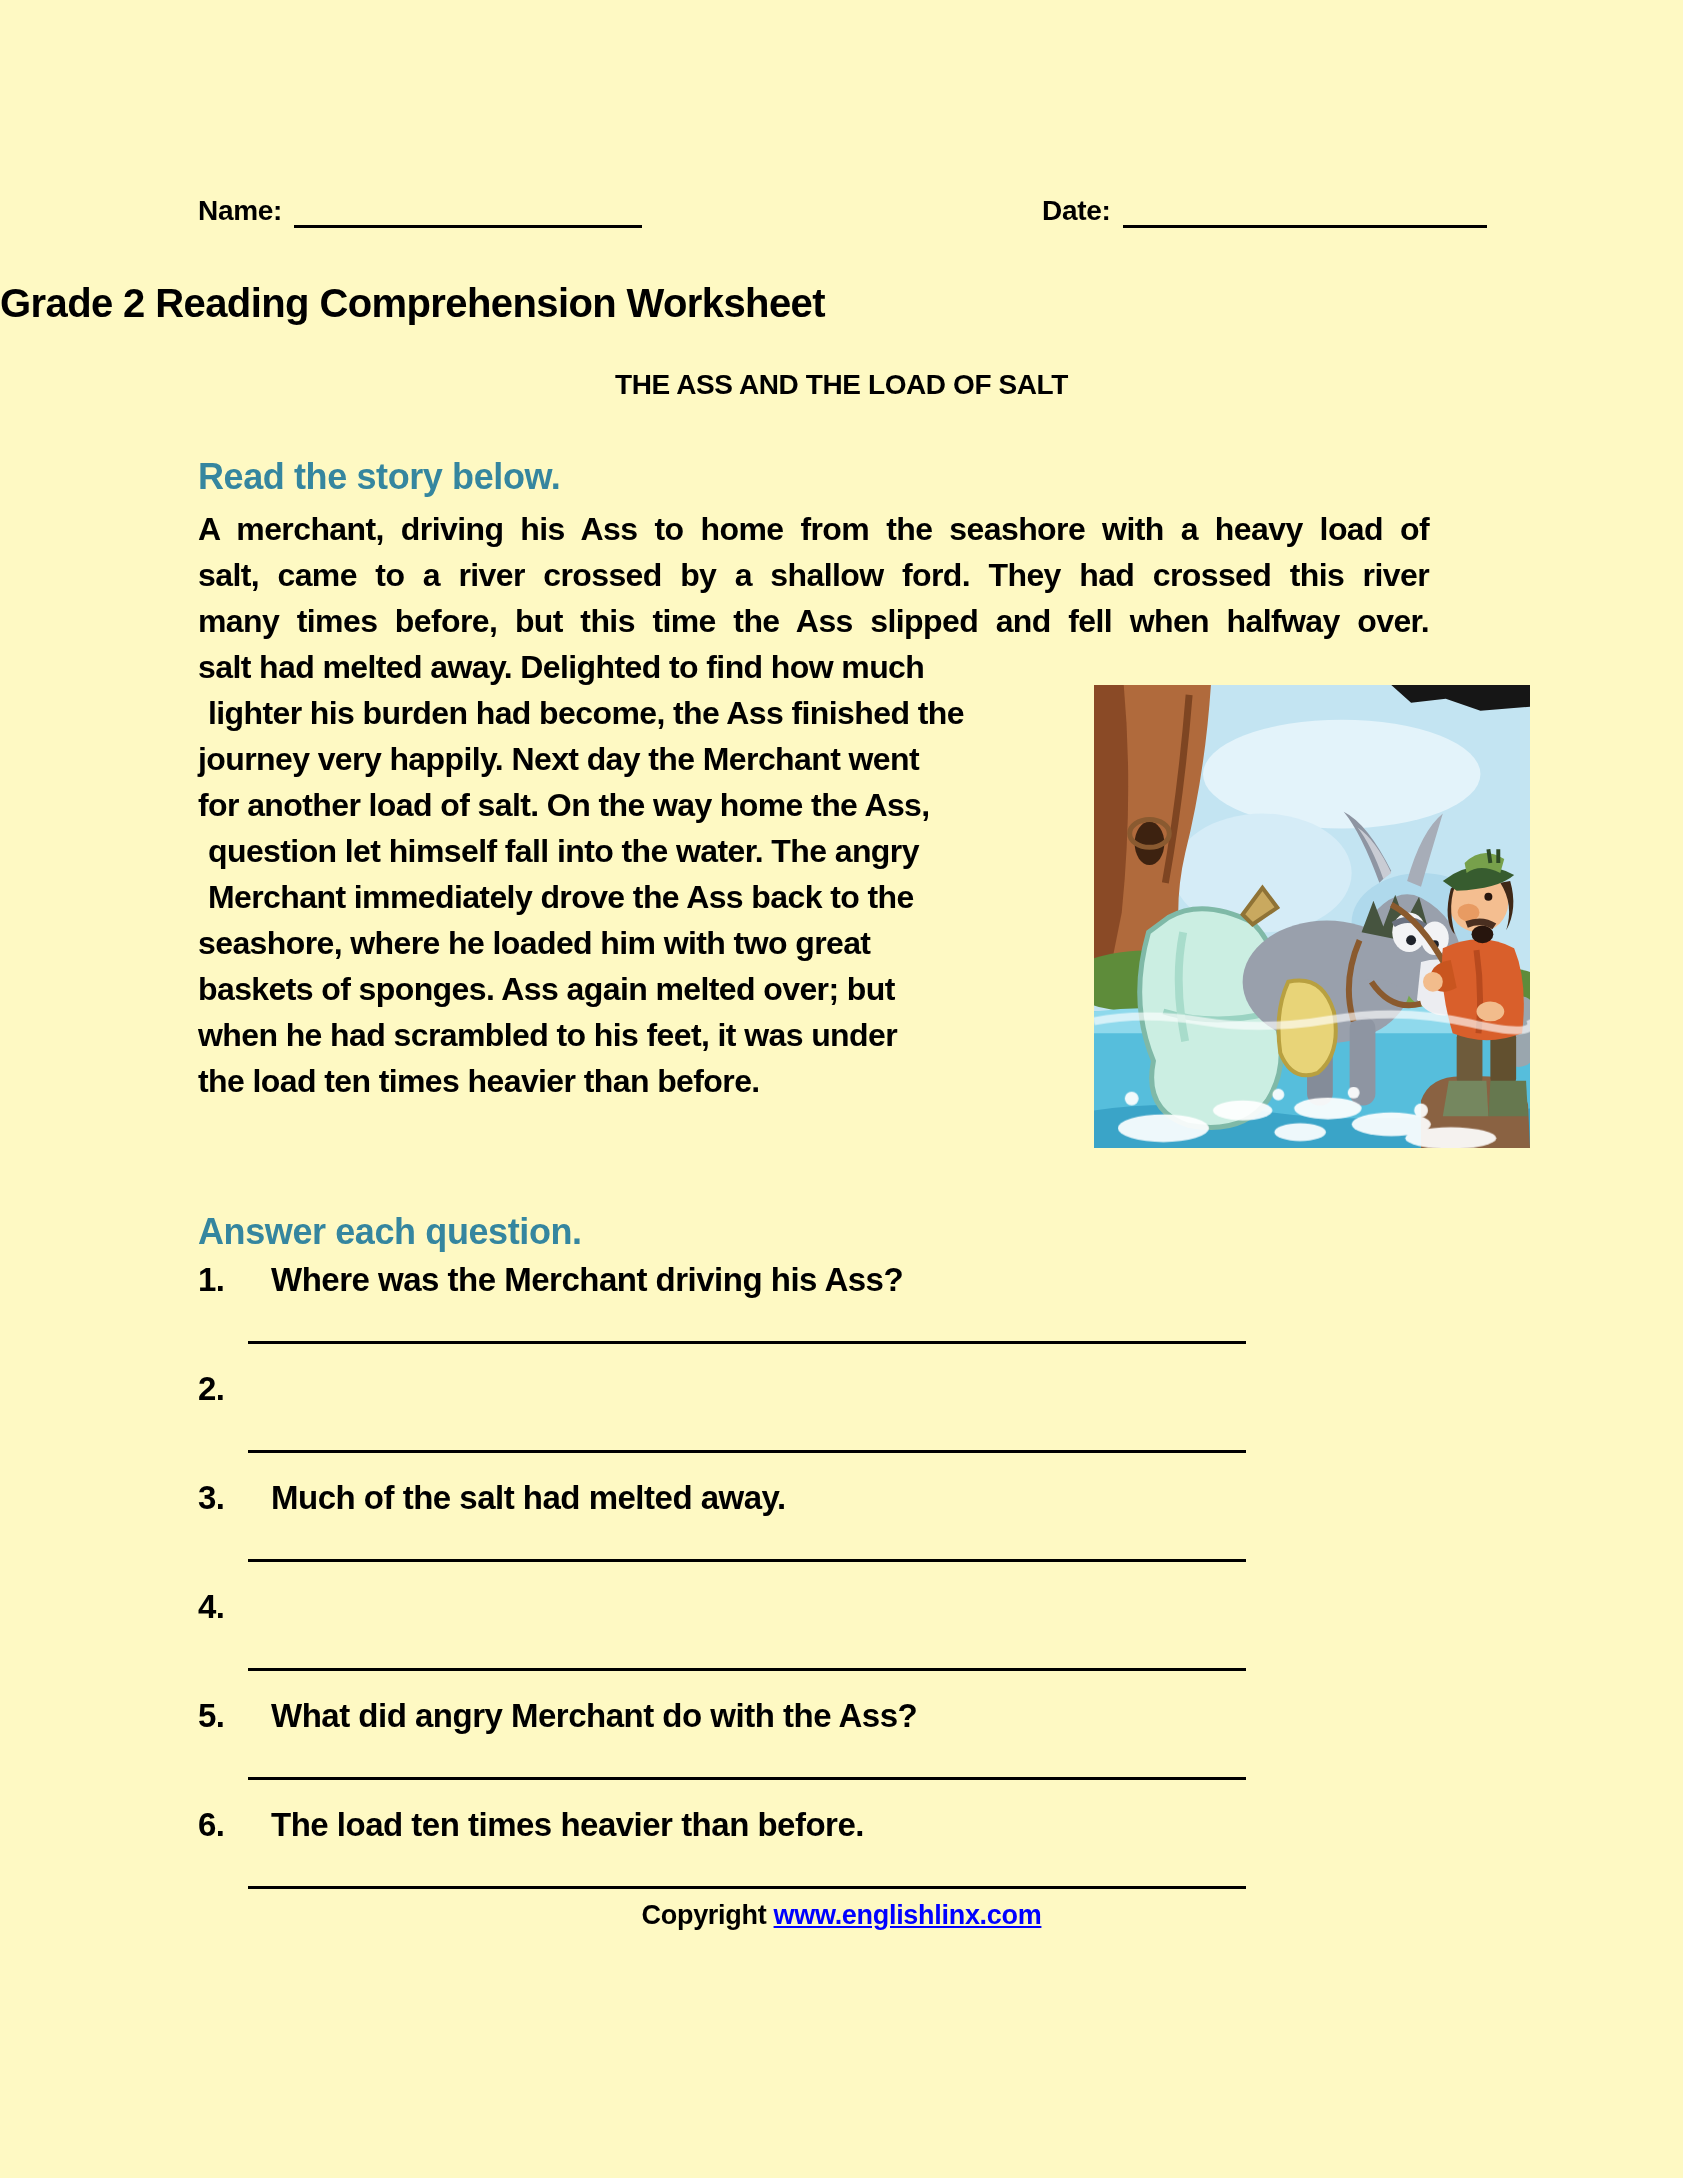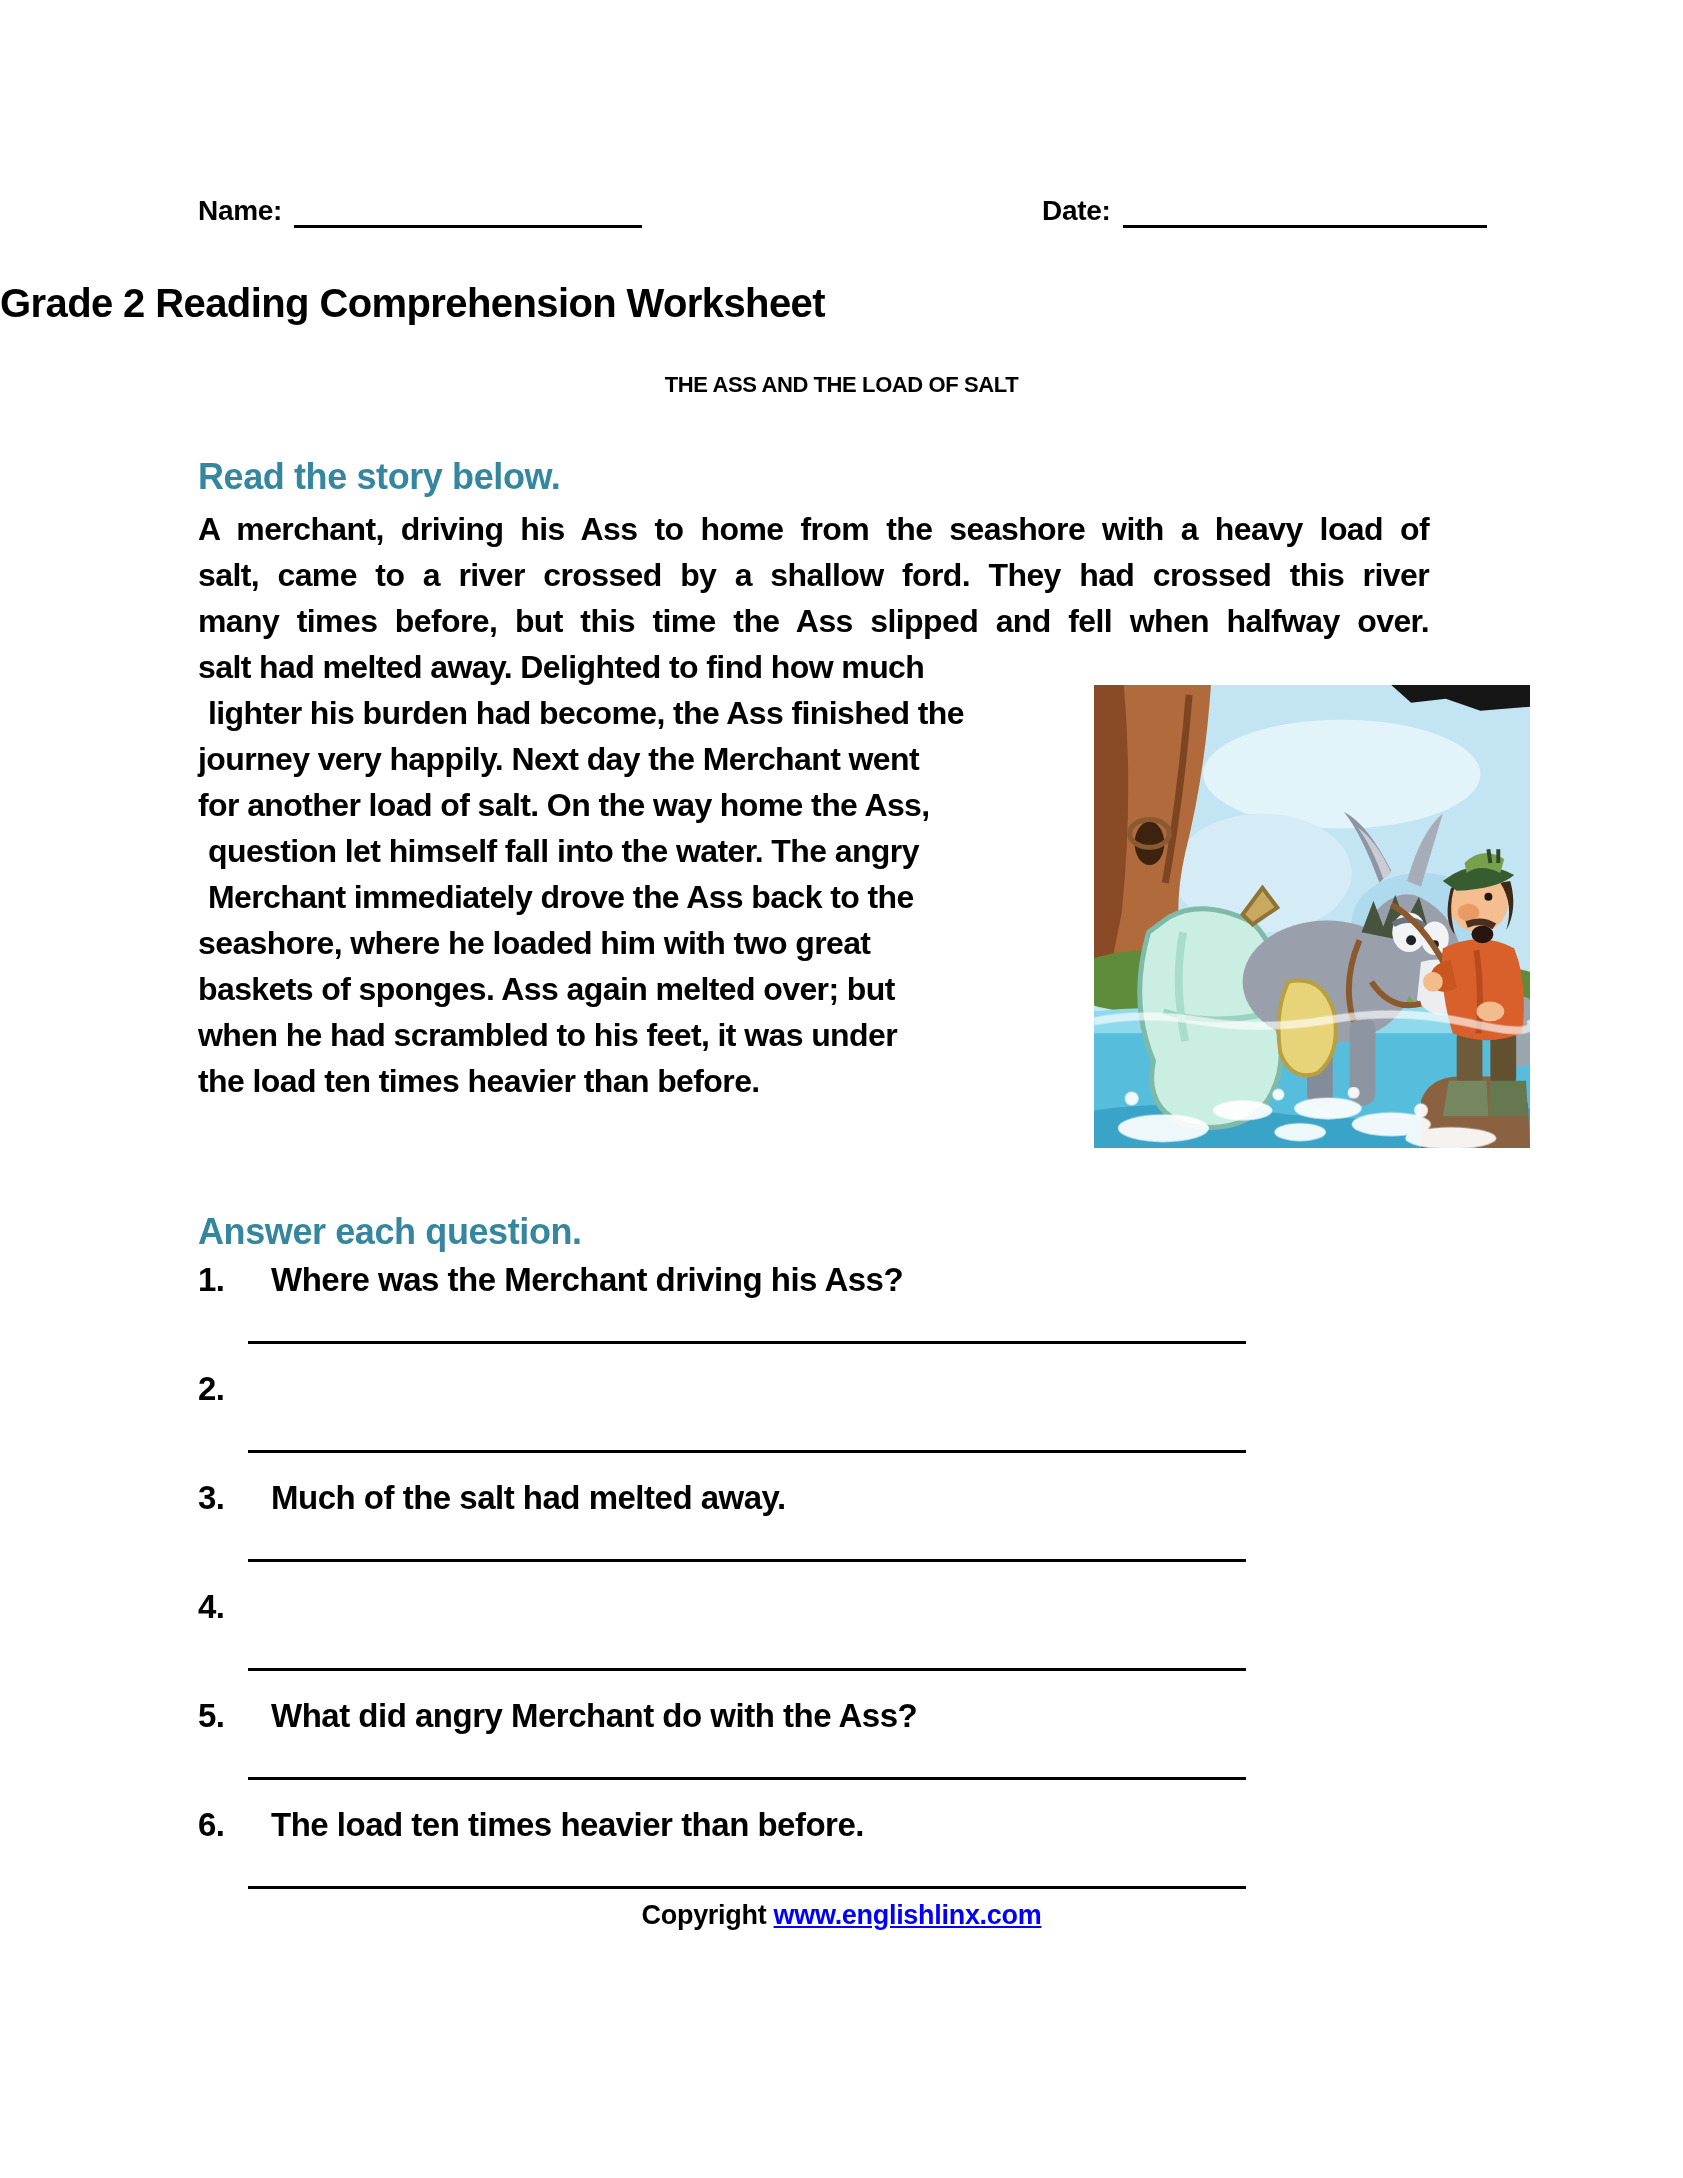--- a/index.html
+++ b/index.html
@@ -1,33 +1,33 @@
 <!DOCTYPE html>
 <html><head>
 <meta charset="utf-8">
 <style>
   html,body{margin:0;padding:0;background:#888;}
   .page{
-    position:relative;width:1683px;height:2178px;background:#ffffff;
+    position:relative;width:1683px;height:2178px;background:#fef9c3;
     font-family:"Liberation Sans","DejaVu Sans",sans-serif;
     color:#000;overflow:hidden;
   }
   
   .field-row{position:absolute;display:flex;align-items:flex-end;}
   .field-label{font-size:28px;font-weight:bold;line-height:34px;letter-spacing:-0.3px;}
   .write-line{height:30px;border-bottom:3px solid #000;margin-left:12px;}
   .name-line{width:348px;}
   .date-line{width:364px;}
   .doc-title{
     position:absolute;left:0;top:279px;width:100%;
     font-size:40px;font-weight:bold;line-height:48px;letter-spacing:-0.6px;
   }
   .doc-subtitle{
     position:absolute;left:0;top:364px;width:100%;text-align:center;
-    font-size:22px;font-weight:bold;line-height:42px;letter-spacing:-0.4px;
+    font-size:28px;font-weight:bold;line-height:42px;letter-spacing:-0.4px;
   }
   
   .section-heading{
     position:absolute;left:198px;
     font-size:36px;font-weight:bold;line-height:44px;letter-spacing:-0.4px;
   }
   .story{position:absolute;left:198px;top:506px;width:1231px;}
   .story-line{
     font-size:32px;font-weight:bold;line-height:46px;letter-spacing:-0.6px;
     white-space:nowrap;

